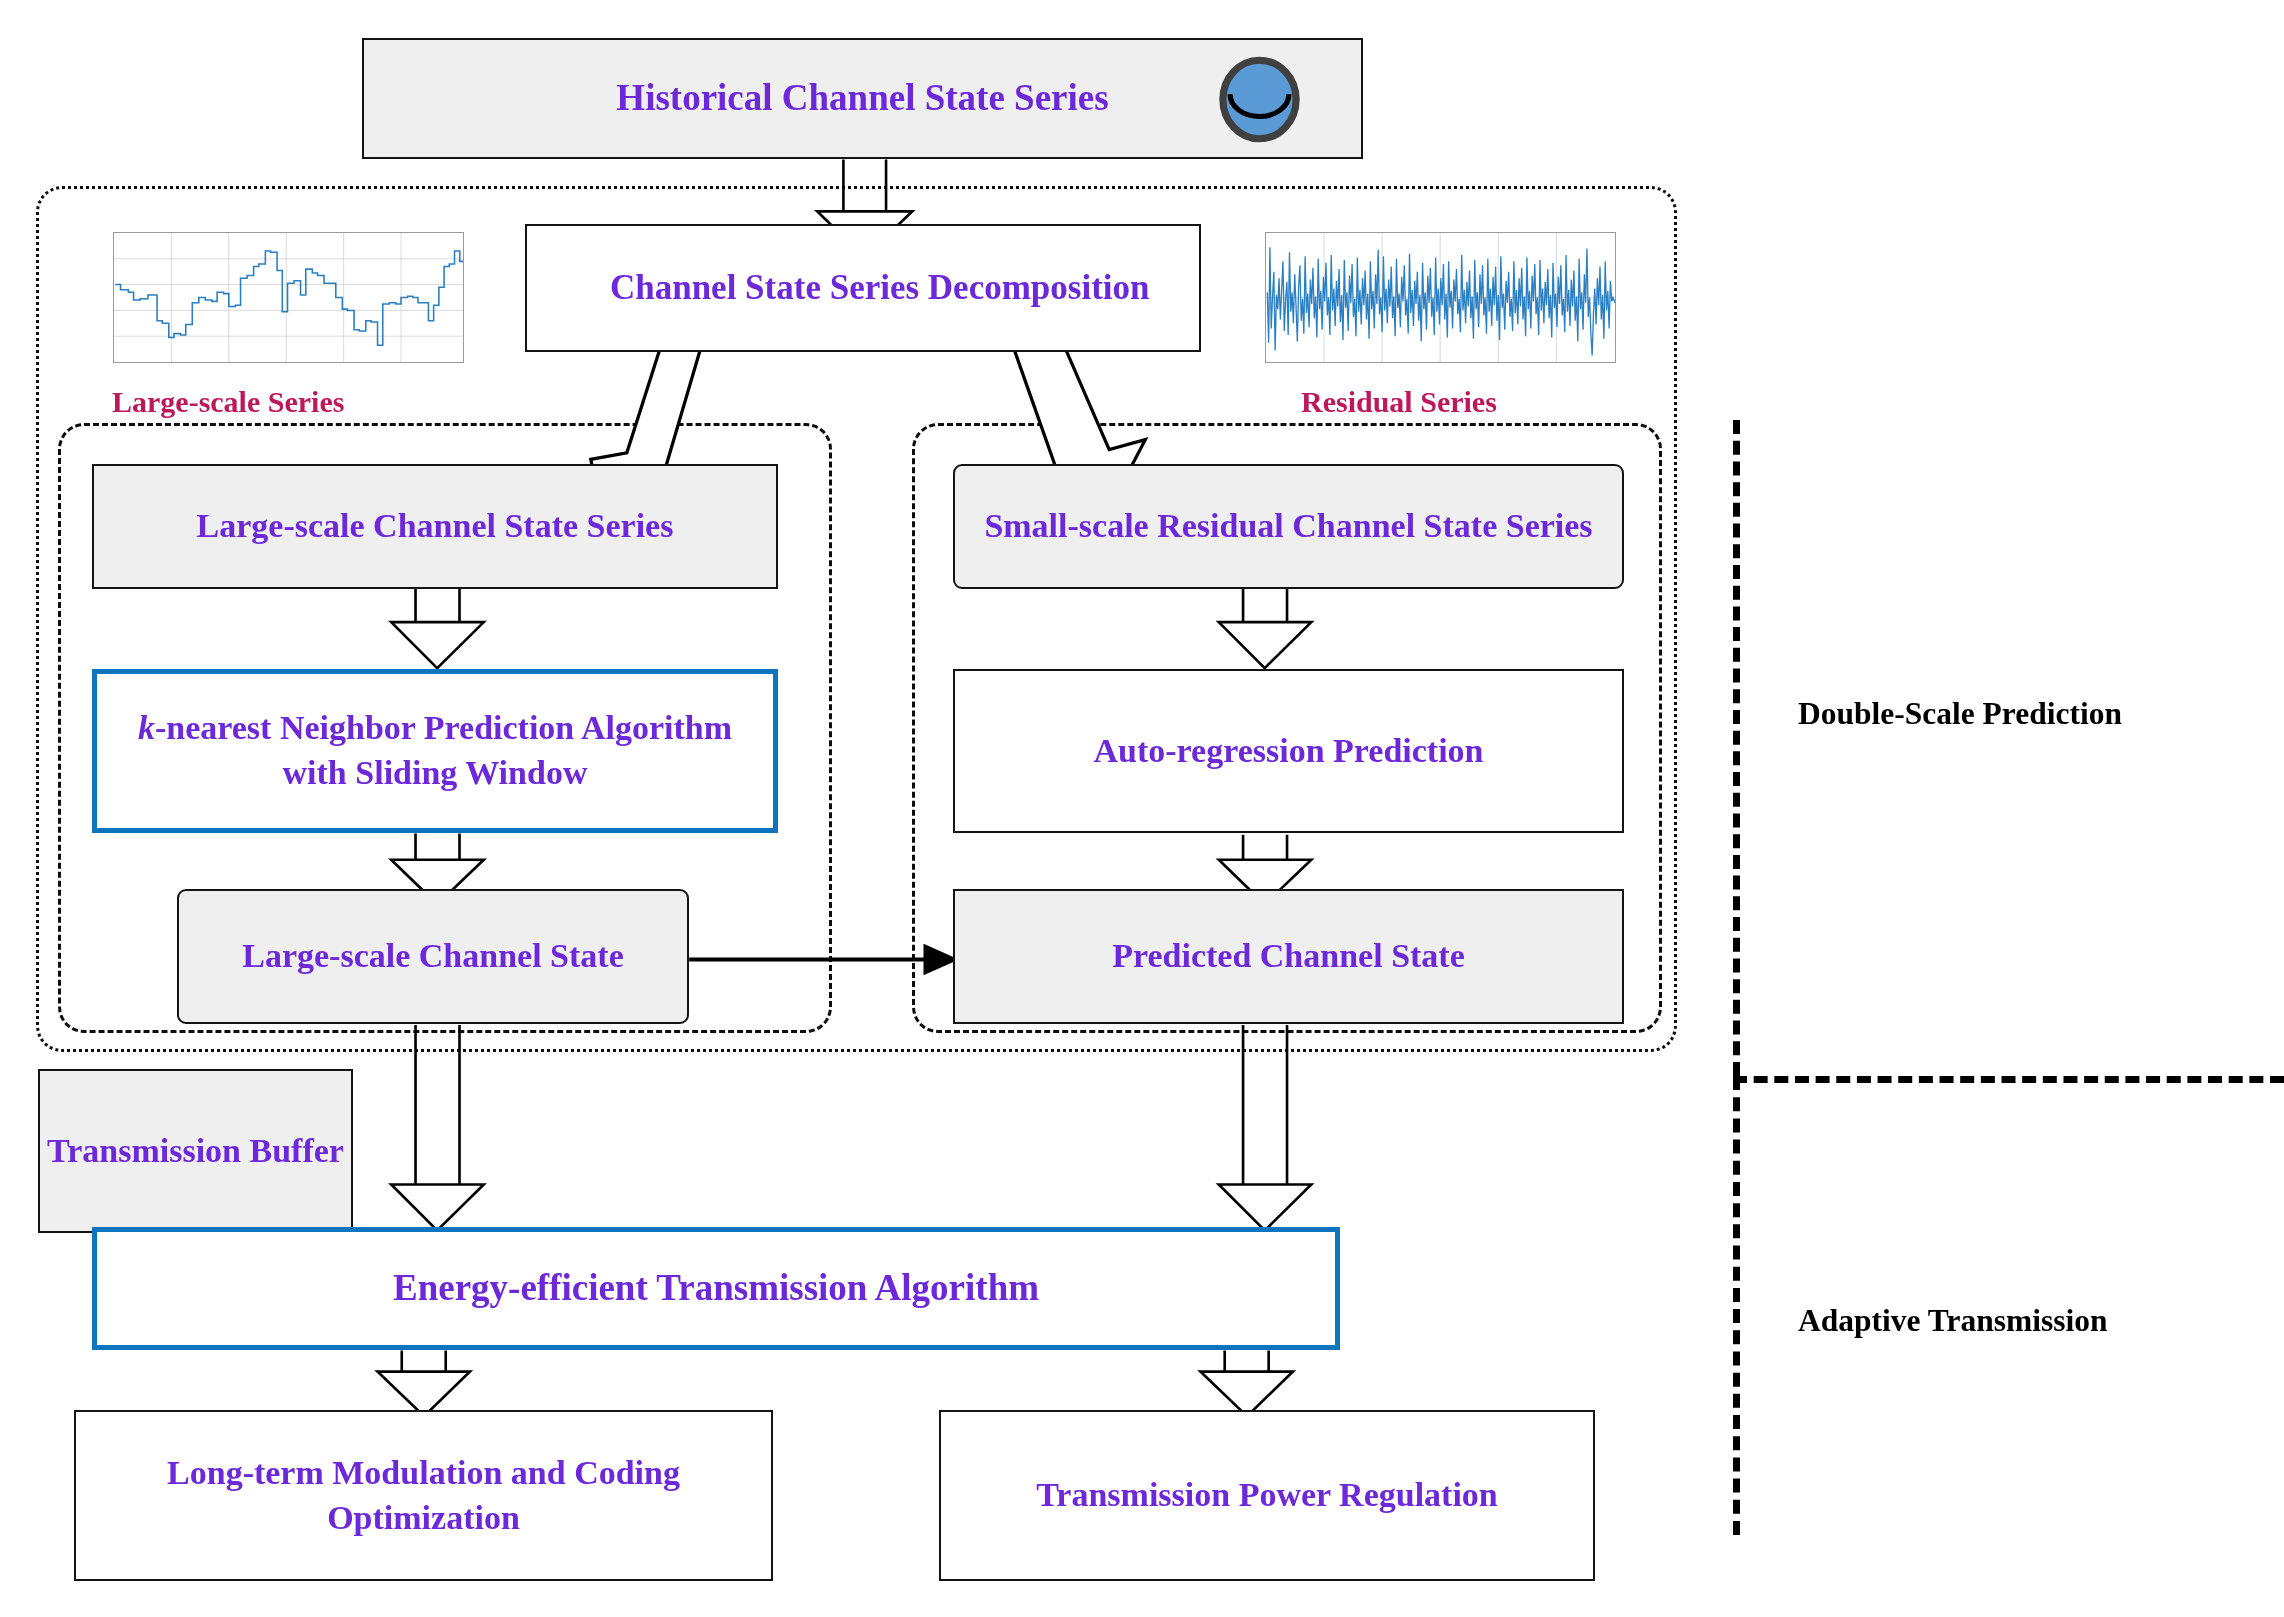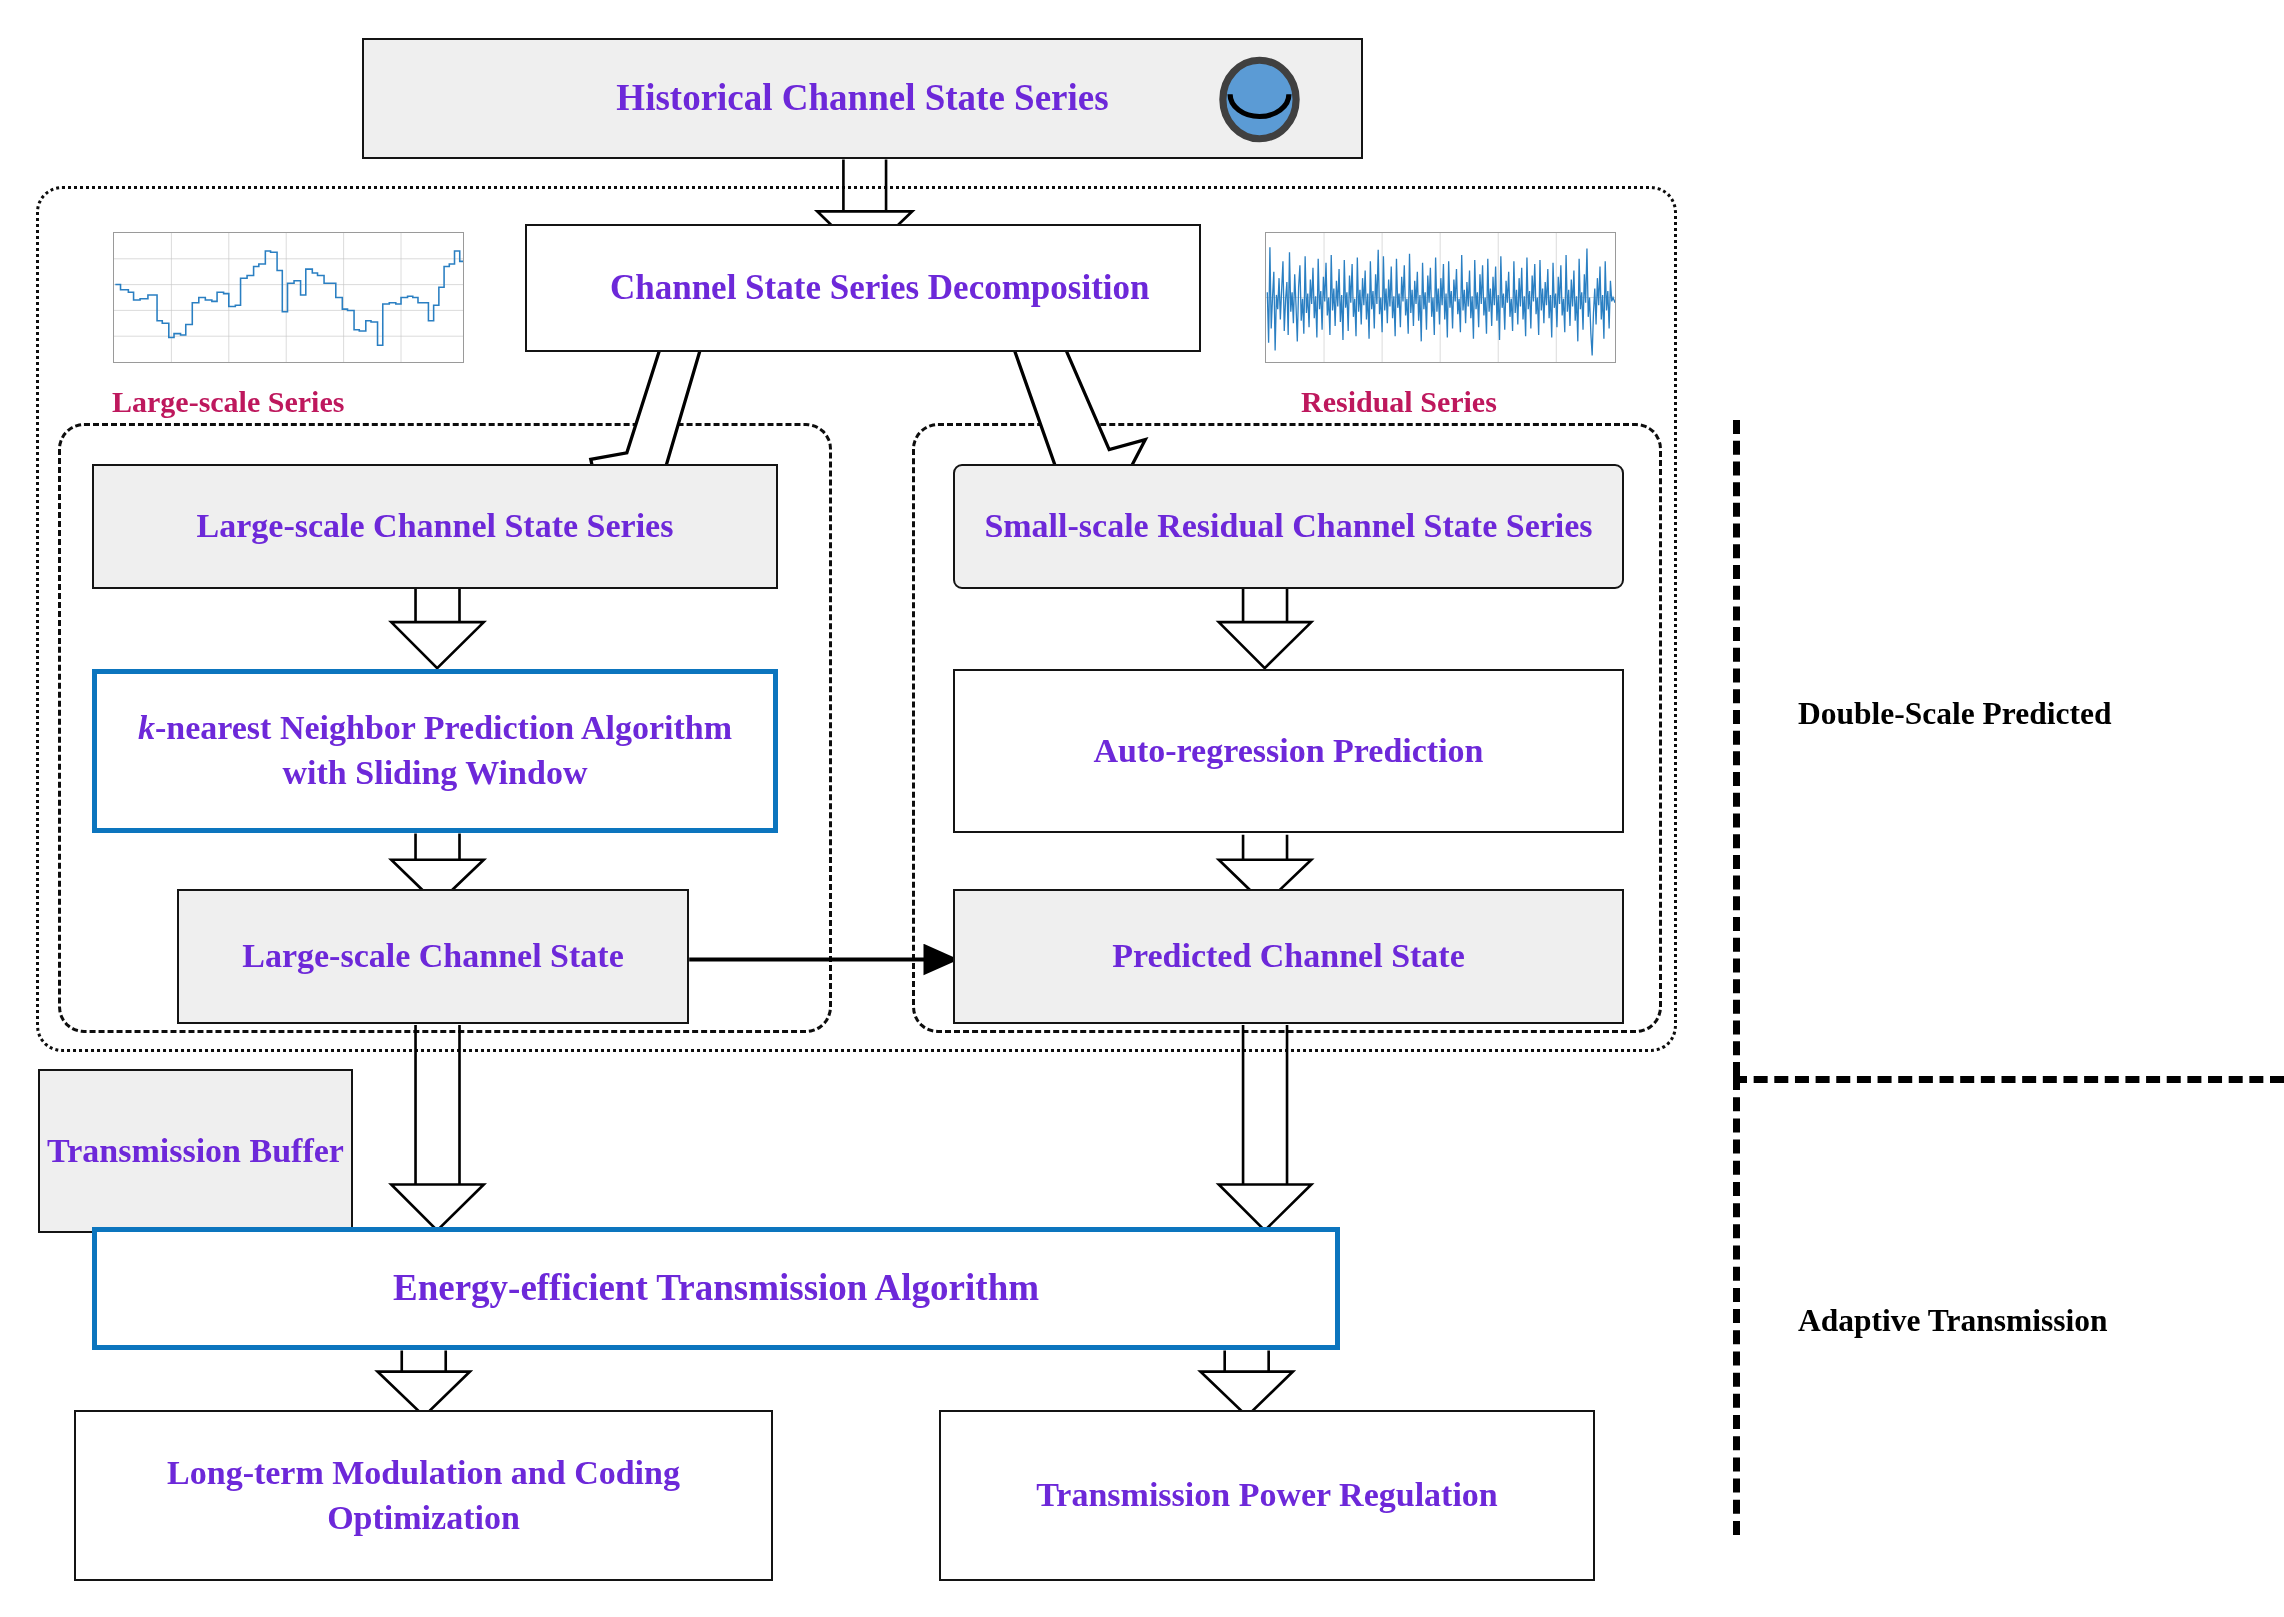--- a/index.html
+++ b/index.html
@@ -254,21 +254,21 @@
   <div class="node box-gray" style="left:92px; top:464px; width:686px; height:125px; font-size:34px;">
     <span>Large-scale Channel State Series</span>
   </div>
 
   <div class="node box-blue" style="left:92px; top:669px; width:686px; height:164px; font-size:34px;">
     <span>
       <span class="ital">k</span><span>-nearest Neighbor Prediction Algorithm with Sliding Window</span>
     </span>
   </div>
 
-  <div class="node box-gray" style="left:177px; top:889px; width:512px; height:135px; font-size:34px;">
+  <div class="node box-gray" style="left:177px; top:889px; width:512px; height:135px; font-size:34px;border-radius:9px;">
     <span>Large-scale Channel State</span>
   </div>
 
   <div class="node box-gray" style="left:953px; top:464px; width:671px; height:125px; font-size:34px;border-radius:9px;">
     <span>Small-scale Residual Channel State Series</span>
   </div>
 
   <div class="node box-white" style="left:953px; top:669px; width:671px; height:164px; font-size:34px;">
     <span>Auto-regression Prediction</span>
   </div>
@@ -287,20 +287,20 @@
 
   <div class="node box-white" style="left:74px; top:1410px; width:699px; height:171px; font-size:34px;">
     <span>Long-term Modulation and Coding Optimization</span>
   </div>
 
   <div class="node box-white" style="left:939px; top:1410px; width:656px; height:171px; font-size:34px;">
     <span>Transmission Power Regulation</span>
   </div>
 
   <div class="stage-label" style="left:1798px; top:696px;">
-    <span>Double-Scale Predicted</span>
+    <span>Double-Scale Prediction</span>
   </div>
   <div class="stage-label" style="left:1798px; top:1303px;">
     <span>Adaptive Transmission</span>
   </div>
 
 </div>
 
 
 </body></html>

